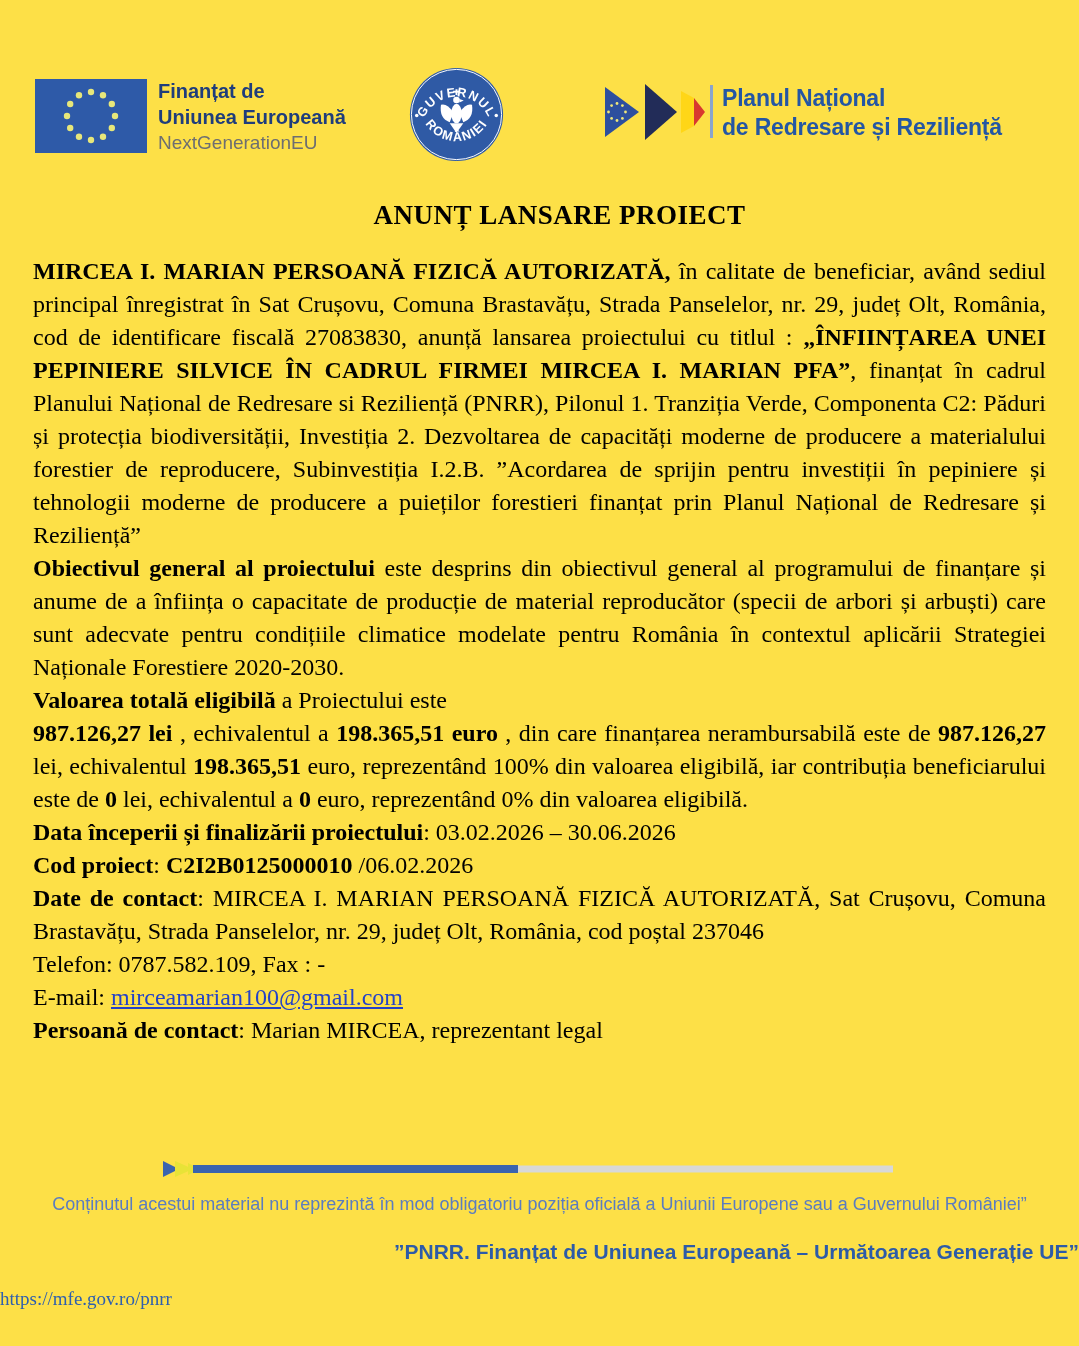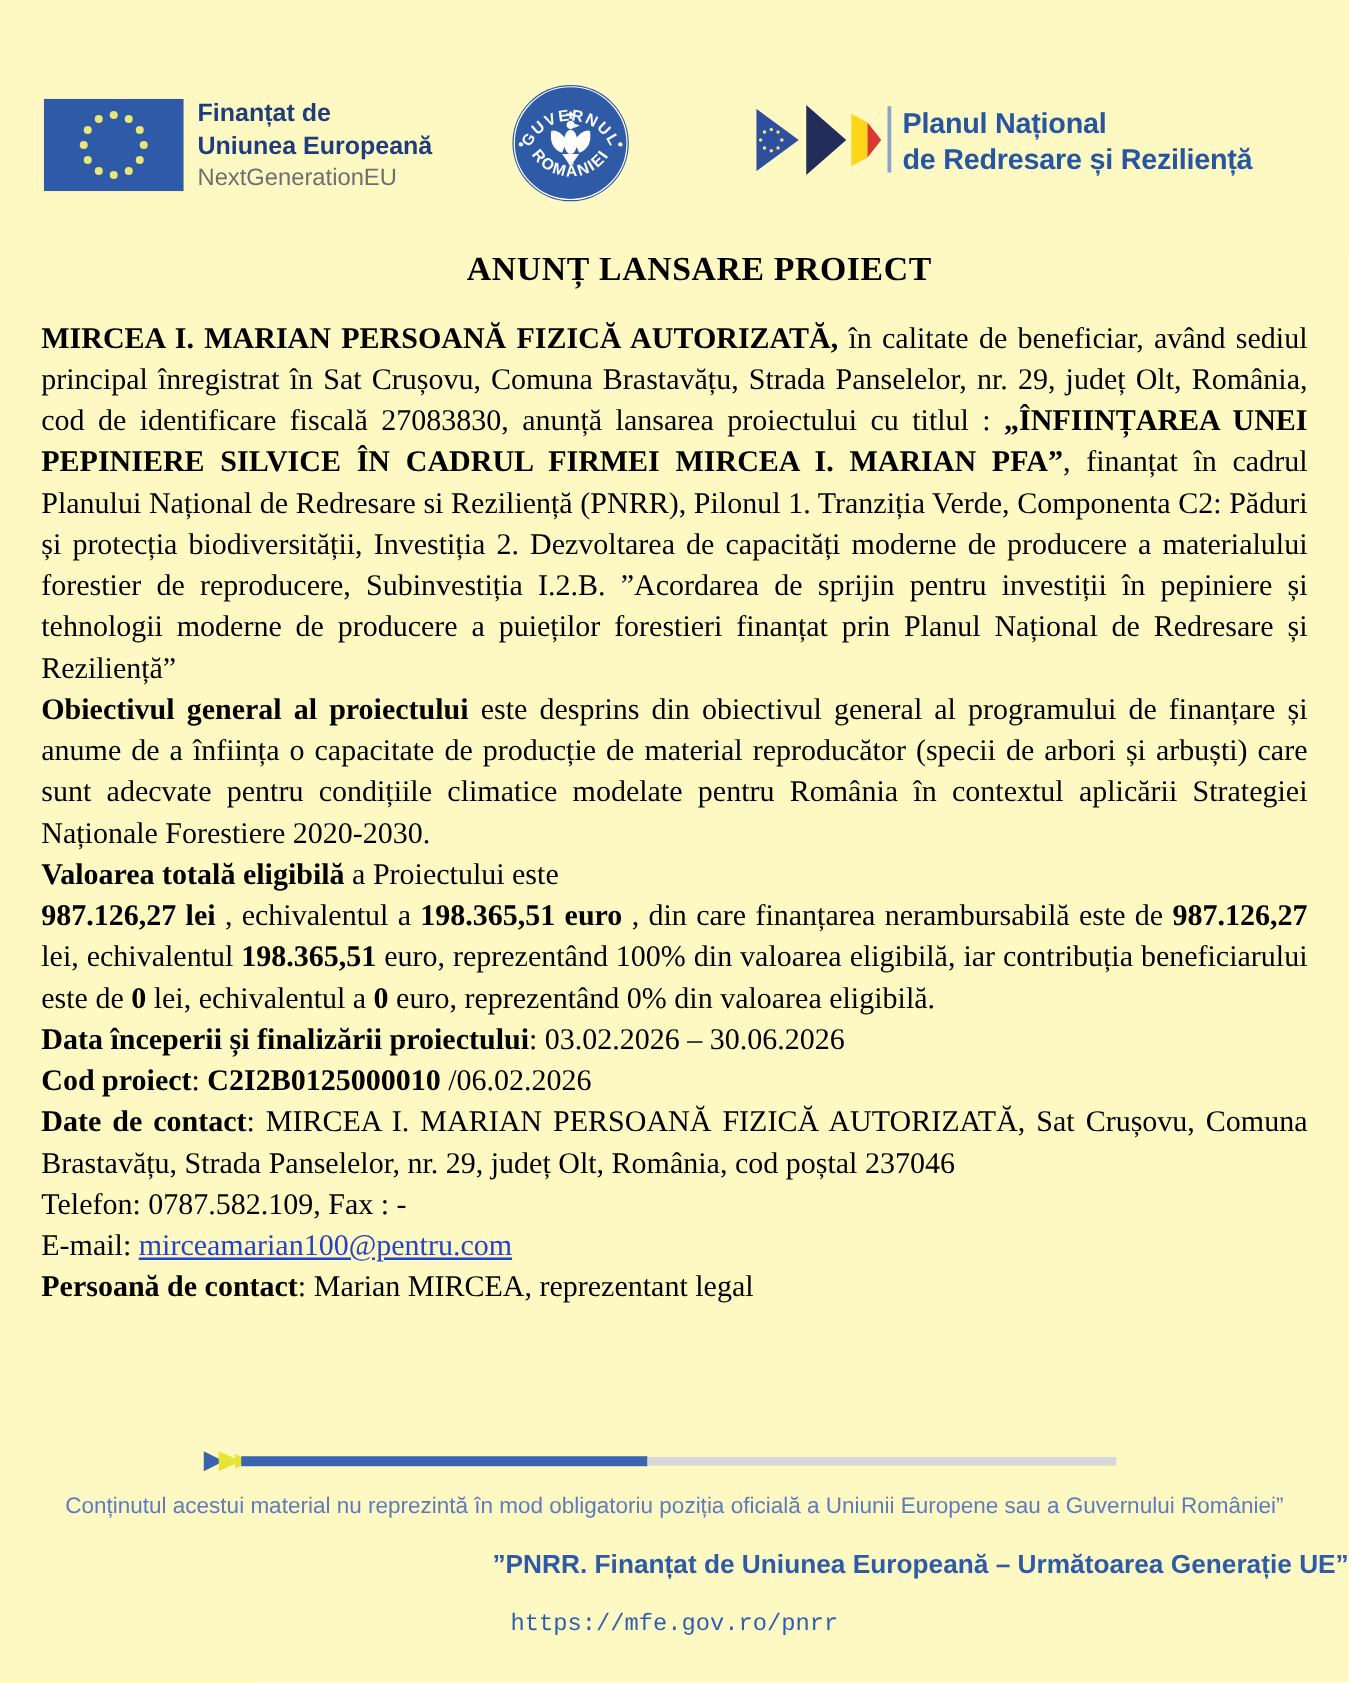--- a/index.html
+++ b/index.html
@@ -1,18 +1,18 @@
 <!DOCTYPE html>
 <html><head>
 <meta charset="utf-8">
 <style>
   * { margin:0; padding:0; box-sizing:border-box; }
   html,body { background:#ffffff; }
   .page {
-    position:relative; width:1079px; height:1346px; background:#fef9c3;
+    position:relative; width:1079px; height:1346px; background:#fde047;
     font-family:"Liberation Serif", serif; color:#000; overflow:hidden;
   }
   
   .header { position:relative; height:190px; }
   .eu-logo-svg { position:absolute; left:35px; top:79px; }
   .eu-text { position:absolute; left:158px; top:78px; font-family:"Liberation Sans", sans-serif; line-height:26px; }
   .eu-text .l1, .eu-text .l2 { font-size:20px; font-weight:bold; color:#1f3d7c; }
   .eu-text .l3 { font-size:19px; color:#6d6e71; }
   .seal-svg { position:absolute; left:408px; top:66px; }
   .pnrr-tri-svg { position:absolute; left:605px; top:84px; }
@@ -24,22 +24,22 @@
   .body-text { margin:0 33px; width:1013px; font-size:24px; line-height:33px; }
   .body-text p { margin:0; text-align:justify; }
   .b { font-weight:bold; }
   a.mail-link { color:#2442c8; text-decoration:underline; cursor:pointer; }
   
   .footer-bar-svg { position:absolute; left:160px; top:1156px; }
   .disclaimer { position:absolute; left:0; top:1194px; width:1079px; text-align:center;
                 font-family:"Liberation Sans", sans-serif; font-size:18px; color:#5b7cc0; }
   .pnrr-footer { position:absolute; left:0; top:1240px; width:1079px; text-align:right;
                  font-family:"Liberation Sans", sans-serif; font-size:21px; font-weight:bold; color:#2d5ba8; }
-  .urls { position:absolute; left:0; top:1288px; width:1079px; display:flex; justify-content:center; gap:62px;
-          font-family:Liberation Mono, monospace; font-size:19px; color:#2e5fae; }
+  .urls { position:absolute; left:0; top:1288px; width:1079px; display:flex; gap:62px;
+          font-family:Liberation Serif, serif; font-size:19px; color:#2e5fae; }
   .urls span { cursor:pointer; }
 </style>
 </head>
 <body>
 
 <div class="page">
 
   <div class="header">
 
     <svg class="eu-logo-svg" width="112" height="74" viewBox="0 0 112 74">
@@ -130,21 +130,21 @@
     <p><span class="b">987.126,27 lei</span><span> , echivalentul a </span><span class="b">198.365,51 euro</span><span> , din care finanțarea nerambursabilă este de </span><span class="b">987.126,27</span><span> lei, echivalentul </span><span class="b">198.365,51</span><span> euro, reprezentând 100% din valoarea eligibilă, iar contribuția beneficiarului este de </span><span class="b">0</span><span> lei, echivalentul a </span><span class="b">0</span><span> euro, reprezentând 0% din valoarea eligibilă.</span></p>
 
     <p><span class="b">Data începerii și finalizării proiectului</span><span>: 03.02.2026 – 30.06.2026</span></p>
 
     <p><span class="b">Cod proiect</span><span>: </span><span class="b">C2I2B0125000010</span><span> /06.02.2026</span></p>
 
     <p><span class="b">Date de contact</span><span>: MIRCEA I. MARIAN PERSOANĂ FIZICĂ AUTORIZATĂ,  Sat Crușovu, Comuna Brastavățu, Strada Panselelor, nr. 29, județ Olt, România, cod poștal 237046</span></p>
 
     <p><span>Telefon: 0787.582.109, Fax : -</span></p>
 
-    <p><span>E-mail: </span><a class="mail-link">mirceamarian100@pentru.com</a></p>
+    <p><span>E-mail: </span><a class="mail-link">mirceamarian100@gmail.com</a></p>
 
     <p><span class="b">Persoană de contact</span><span>: Marian MIRCEA, reprezentant legal</span></p>
 
   </div>
 
   <svg class="footer-bar-svg" width="736" height="26" viewBox="0 0 736 26">
     <polygon points="3,5 3,21 19,13" fill="#3a64ae"></polygon>
     <polygon points="15,5 33,13 15,21" fill="#e8e337"></polygon>
     <polygon points="28,7 40,13 28,19" fill="#e8e337"></polygon>
     <rect x="33" y="9" width="325" height="8" fill="#3a64ae"></rect>

